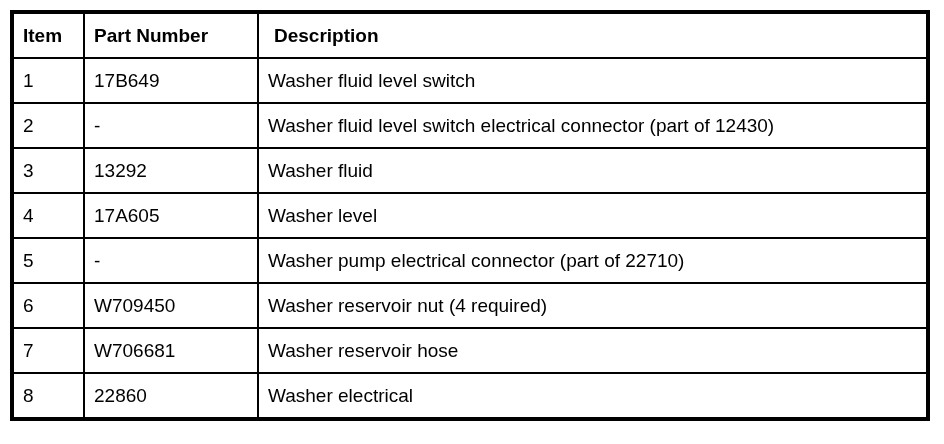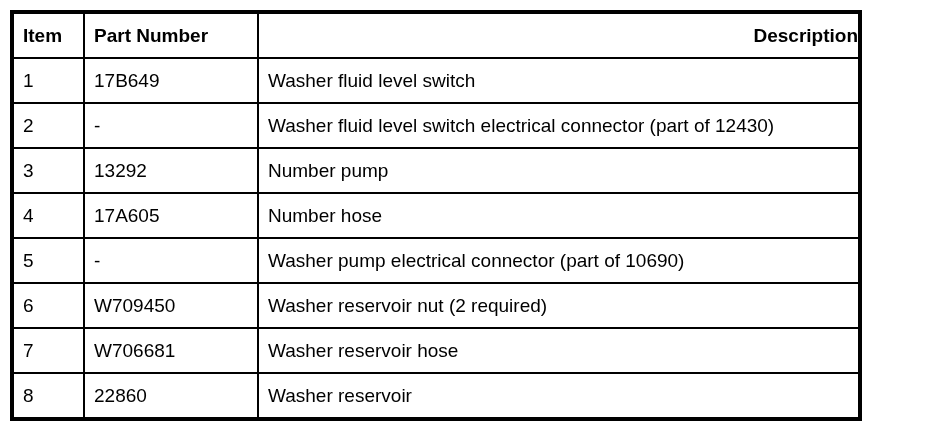--- a/index.html
+++ b/index.html
@@ -15,42 +15,42 @@
     overflow: hidden;
   }
   .table-wrap {
     position: absolute;
     left: 10px;
     top: 10px;
   }
   table.parts {
     border-collapse: collapse;
     table-layout: fixed;
-    width: 852px;
+    width: 920px;
     background: #ffffff;
     border: 4px solid #000000;
   }
   table.parts th,
   table.parts td {
     border: 2px solid #000000;
     font-size: 19px;
     line-height: 1;
     padding: 0 0 0 9px;
     height: 43px;
     vertical-align: middle;
     white-space: nowrap;
     overflow: hidden;
   }
   table.parts th {
     font-weight: bold;
     text-align: left;
   }
   table.parts th.col-desc {
-    text-align: right;
-    padding-left: 0;
+    text-align: left;
+    padding-left: 15px;
   }
   .col-item { width: 60px; }
   .col-part { width: 163px; margin-left: 24px; }
   .col-desc { width: auto; }
   td.desc-cell { padding-left: 12px; margin-top: 39px; }
 </style>
 </head>
 <body>
 
 <div class="table-wrap">
@@ -69,42 +69,42 @@
         <td class="desc-cell">Washer fluid level switch</td>
       </tr>
       <tr>
         <td>2</td>
         <td>-</td>
         <td class="desc-cell">Washer fluid level switch electrical connector (part of 12430)</td>
       </tr>
       <tr>
         <td>3</td>
         <td>13292</td>
-        <td class="desc-cell">Number pump</td>
+        <td class="desc-cell">Washer fluid</td>
       </tr>
       <tr>
         <td>4</td>
         <td>17A605</td>
-        <td class="desc-cell">Number hose</td>
+        <td class="desc-cell">Washer level</td>
       </tr>
       <tr>
         <td>5</td>
         <td>-</td>
-        <td class="desc-cell">Washer pump electrical connector (part of 10690)</td>
+        <td class="desc-cell">Washer pump electrical connector (part of 22710)</td>
       </tr>
       <tr>
         <td>6</td>
         <td>W709450</td>
-        <td class="desc-cell">Washer reservoir nut (2 required)</td>
+        <td class="desc-cell">Washer reservoir nut (4 required)</td>
       </tr>
       <tr>
         <td>7</td>
         <td>W706681</td>
         <td class="desc-cell">Washer reservoir hose</td>
       </tr>
       <tr>
         <td>8</td>
         <td>22860</td>
-        <td class="desc-cell">Washer reservoir</td>
+        <td class="desc-cell">Washer electrical</td>
       </tr>
     </tbody>
   </table>
 </div>
 
 </body></html>

